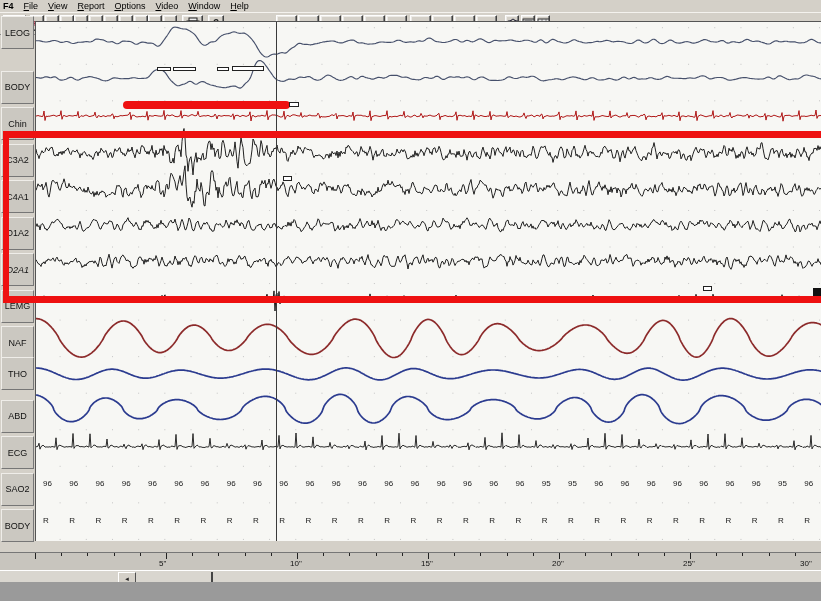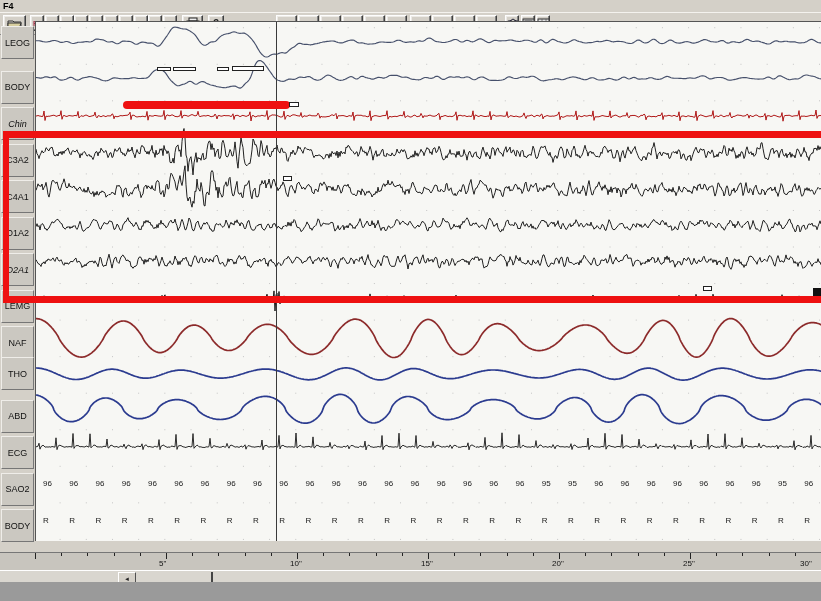--- a/index.html
+++ b/index.html
@@ -57,20 +57,21 @@
   .statusbar .ts{position:absolute;left:2px;top:3px;}
   .status-marker{position:absolute;left:408px;top:8px;width:6px;height:7px;background:#1c1c1c;}
   .corner-sq{position:absolute;left:0;top:12px;width:5px;height:5px;background:#333;}
 </style>
 </head>
 <body>
 
 <div id="app">
   <div class="menubar">
     <span class="apptitle">F4</span>
+    <span id="menu-items"><span class="menu-item">File</span><span class="menu-item">View</span><span class="menu-item">Report</span><span class="menu-item">Options</span><span class="menu-item">Video</span><span class="menu-item">Window</span><span class="menu-item">Help</span></span>
   </div>
   <div class="toolbar" id="toolbar">
       <div class="tbtn" style="left: 3px; width: 23px;">
         <svg width="16" height="13">
           <path d="M1 4 h5 l1 1 h7 v7 h-13 z" fill="#c9b follow" stroke="#333" stroke-width="1" fill-opacity="0"></path>
           <path d="M1 6 h13 l-2 6 h-11 z" fill="#d8cfa0" stroke="#333" stroke-width="1"></path>
         </svg>
       </div>
       <div class="tbtn" style="left: 30px; width: 14px;">
         <span class="fkey">F2</span>
@@ -136,23 +137,23 @@
         </svg>
       </div>
       <div class="tbtn" style="left: 536px; width: 14px;">
         <svg width="13" height="11">
           <rect x="1" y="1" width="11" height="9" fill="#e2e2e2" stroke="#333"></rect>
           <path d="M1 4 h11 M1 7 h11 M5 1 v9 M9 1 v9" stroke="#555" stroke-width="0.7"></path>
         </svg>
       </div>
     </div>
   <div id="labels">
-      <div class="chlabel" style="top: 26px;">LEOG</div>
+      <div class="chlabel" style="top: 16px;">LEOG</div>
       <div class="chlabel" style="top: 70.55px;">BODY</div>
-      <div class="chlabel" style="top: 107.1px; font-style: italic;">Chin</div>
+      <div class="chlabel" style="top: 107.1px;">Chin</div>
       <div class="chlabel" style="top: 143.65px;">C3A2</div>
       <div class="chlabel" style="top: 180.2px;">C4A1</div>
       <div class="chlabel" style="top: 216.75px;">O1A2</div>
       <div class="chlabel" style="top: 253.3px; font-style: italic;">O2A1</div>
       <div class="chlabel" style="top: 289.85px;">LEMG</div>
       <div class="chlabel" style="top: 326.4px;">NAF</div>
       <div class="chlabel" style="top: 357px;">THO</div>
       <div class="chlabel" style="top: 399.5px;">ABD</div>
       <div class="chlabel" style="top: 436.05px;">ECG</div>
       <div class="chlabel" style="top: 472.6px;">SAO2</div>

